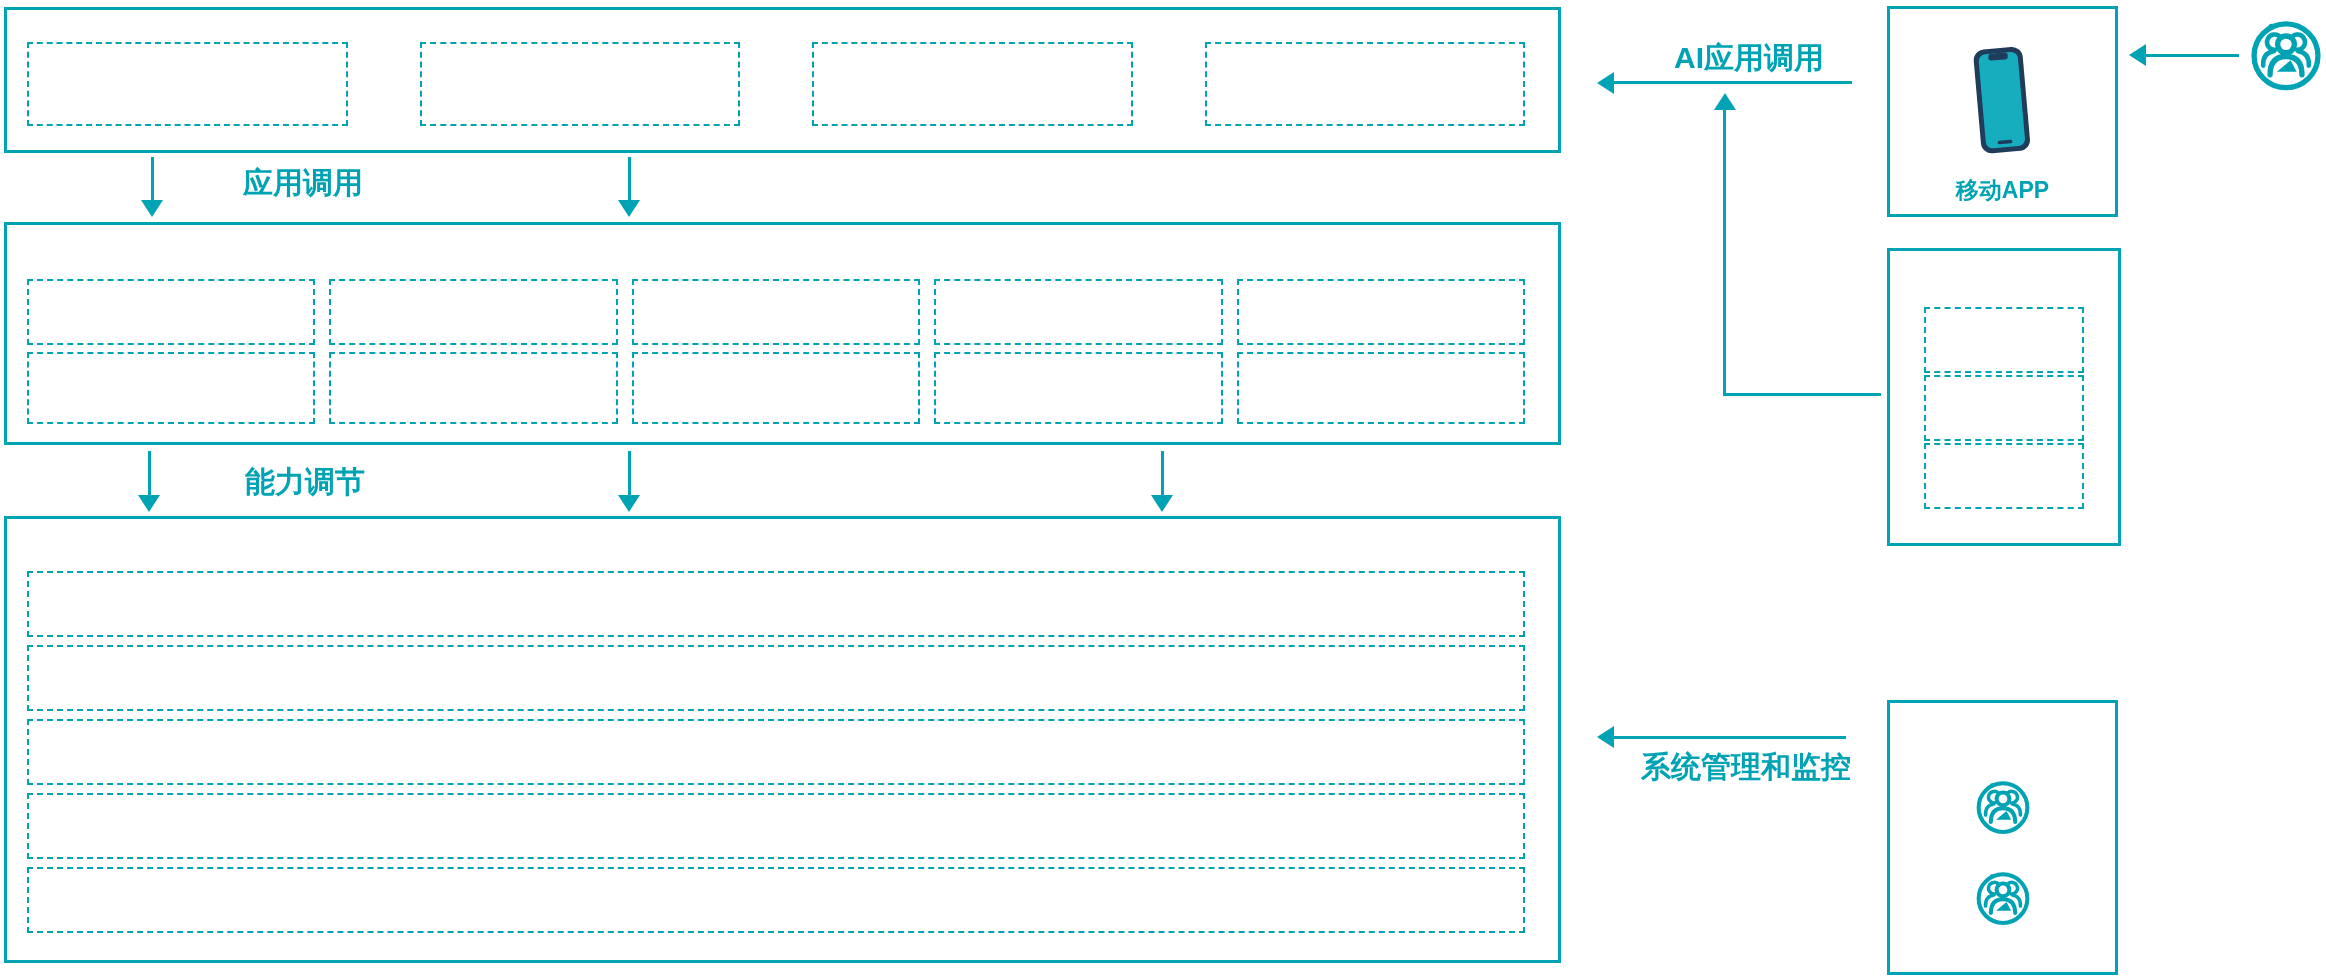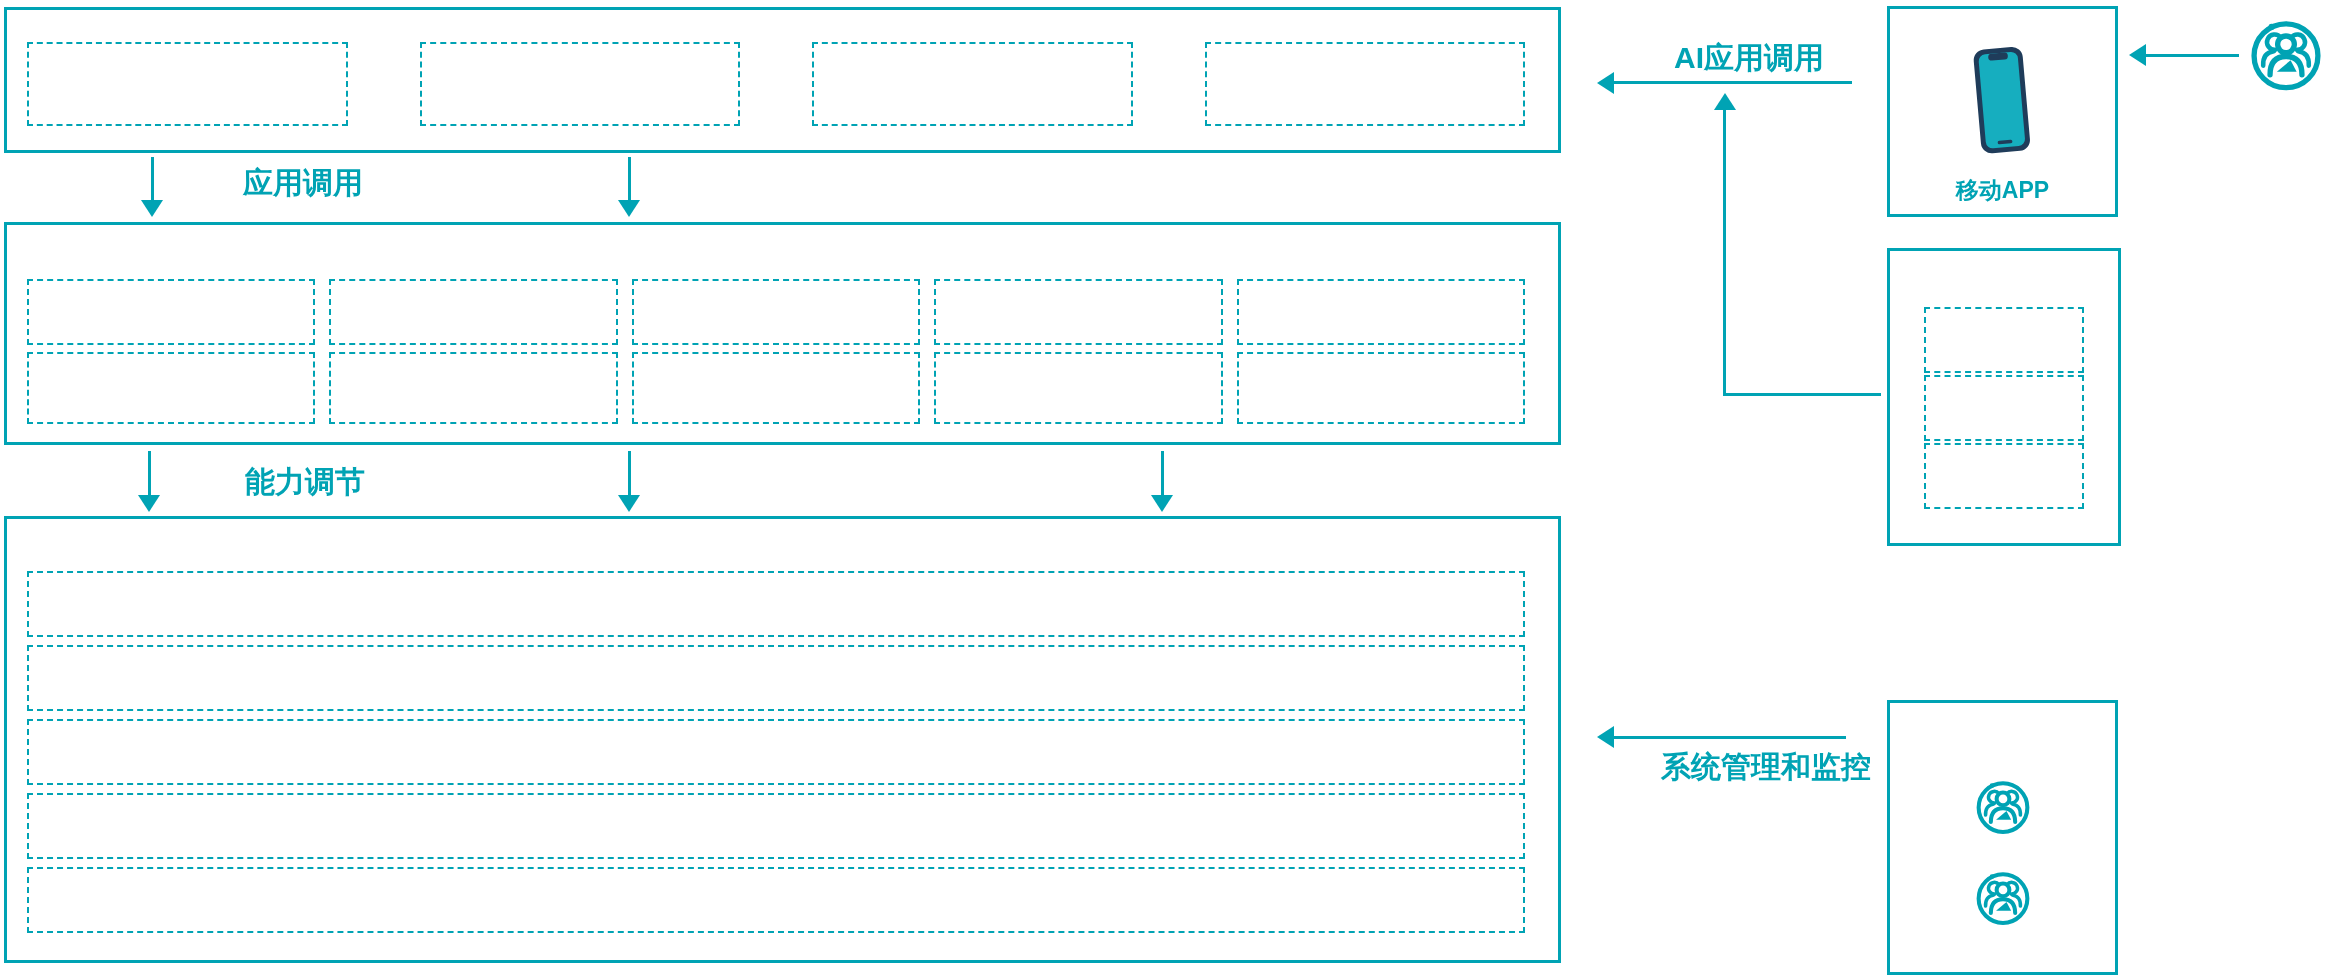--- a/index.html
+++ b/index.html
@@ -98,21 +98,21 @@
   <div class="flow-label" style="left:1674px;top:45px;">AI应用调用</div>
   <div class="head-left" style="left:1597px;top:72px;"></div>
   <div class="hline" style="left:1614px;top:81px;width:238px;"></div>
 
   <div class="head-up" style="left:1714px;top:93px;"></div>
   <div class="vline" style="left:1723px;top:110px;height:286px;"></div>
   <div class="hline" style="left:1723px;top:393px;width:158px;"></div>
 
   <div class="head-left" style="left:1597px;top:726px;"></div>
   <div class="hline" style="left:1614px;top:736px;width:232px;"></div>
-  <div class="flow-label" style="left:1641px;top:754px;margin-left:20px;">系统管理和监控</div>
+  <div class="flow-label" style="left:1641px;top:754px;">系统管理和监控</div>
 
   <section class="panel panel-app">
     <span class="icon-wrap">
       <svg width="78" height="118" viewBox="0 0 70 120" xmlns="http://www.w3.org/2000/svg">
         <g transform="rotate(-5 35 60)">
           <rect x="9" y="5" width="50" height="106" rx="11" fill="#1f3c5a"></rect>
           <rect x="14" y="10" width="40" height="96" rx="7" fill="#16aebf"></rect>
           <rect x="24" y="10" width="20" height="7" rx="3.5" fill="#1f3c5a"></rect>
           <rect x="26" y="99" width="15" height="3.5" rx="1.7" fill="#1f3c5a"></rect>
         </g>

